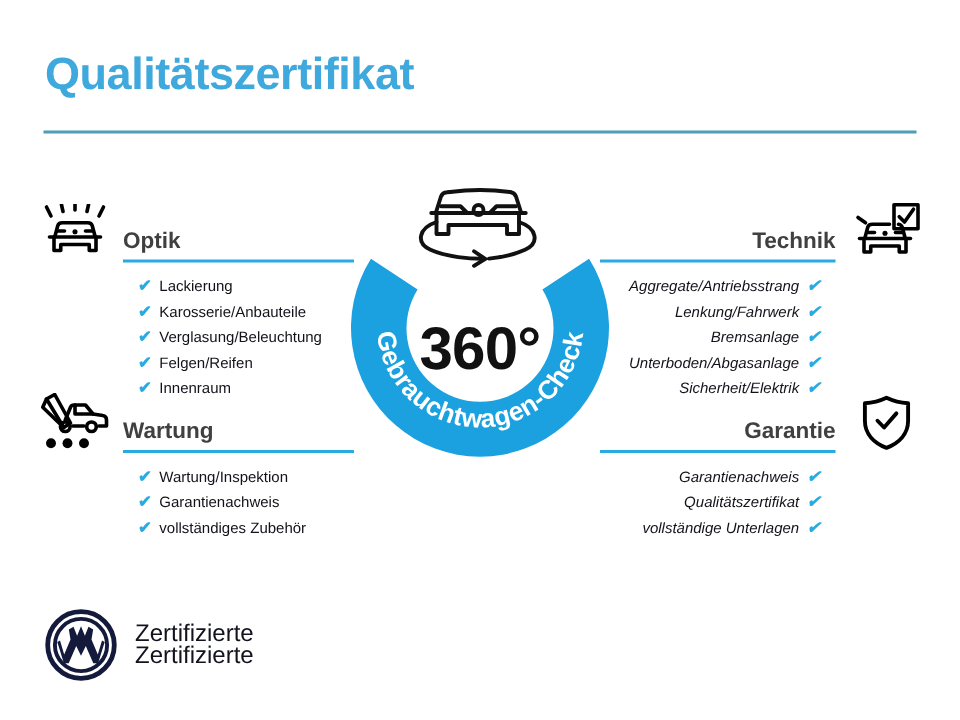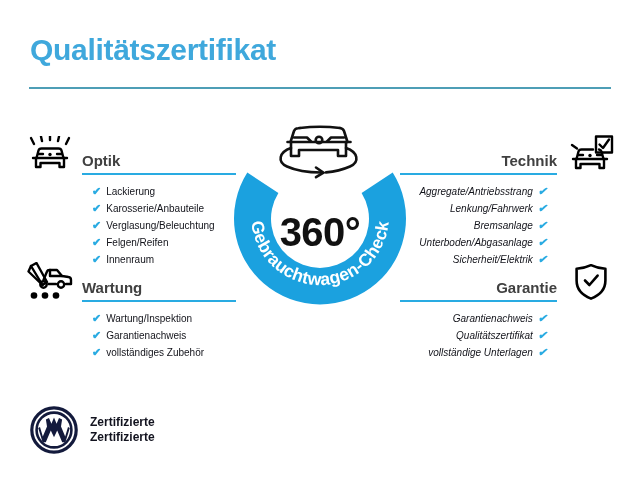--- a/index.html
+++ b/index.html
@@ -131,22 +131,22 @@
   #footer-logo {
     position: absolute;
     left: 30px;
     top: 406px;
     display: flex;
     align-items: center;
   }
   #vw-mark { display: block; }
   #footer-text {
     margin-left: 12px;
-    font-size: 12px;
-    font-weight: bold;
+    font-size: 16px;
+    font-weight: normal;
     color: #12131F;
     line-height: 15px;
     white-space: pre-line;
   }
 </style>
 </head>
 <body>
 
 <div id="page">
 

